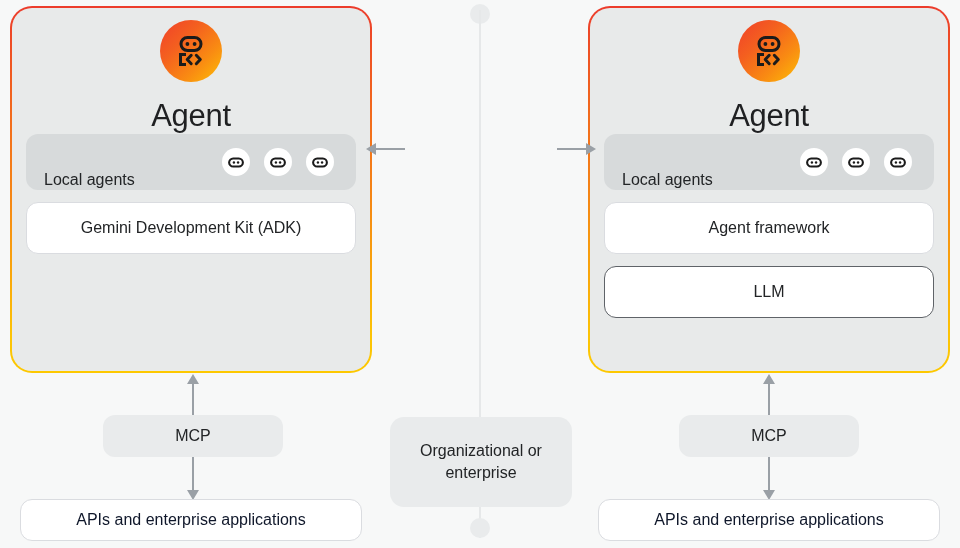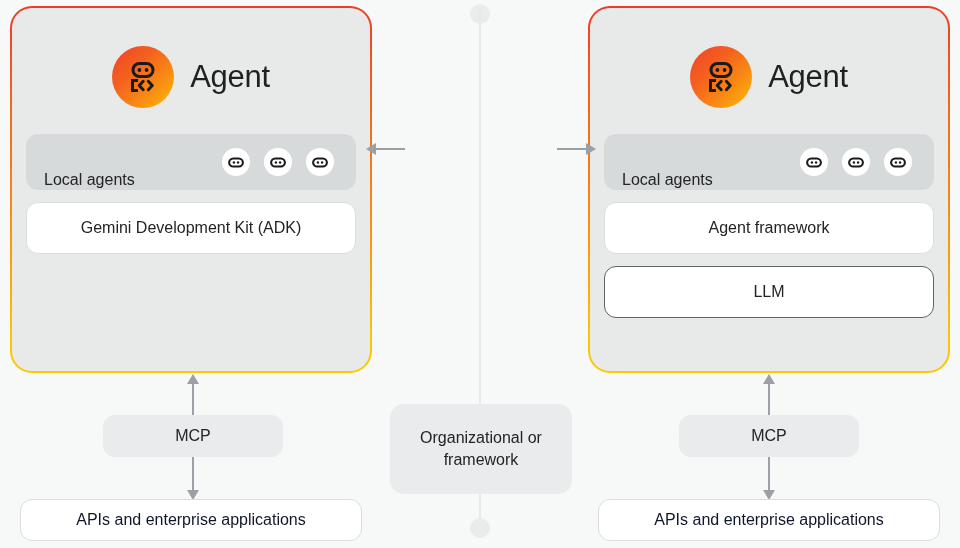--- a/index.html
+++ b/index.html
@@ -60,20 +60,21 @@
     padding: 14px;
   }
 
   
   .panel-header {
     display: flex;
     align-items: center;
     justify-content: center;
     gap: 16px;
     height: 110px;
+    flex-direction: column;
   }
   .agent-avatar {
     width: 62px; height: 62px;
     border-radius: 50%;
     background: linear-gradient(135deg, #f0402a 0%, #f4601f 35%, #f98b12 68%, #fdbe06 100%);
     display: flex; align-items: center; justify-content: center;
     flex: 0 0 auto;
   }
   .panel-title {
     font-size: 31px;
@@ -183,21 +184,21 @@
     font-size: 16px;
     color: #222426;
     line-height: 1.38;
   }
   .a2a-chip {
     left: 405px; top: 124px;
     width: 152px; height: 48px;
     border-radius: 13px;
   }
   .boundaries-chip {
-    left: 390px; top: 404px;
+    left: 390px; top: 417px;
     width: 182px; height: 90px;
     border-radius: 14px;
     padding: 0 10px;
   }
   .mcp-chip {
     width: 180px; height: 42px;
     top: 415px;
   }
   .mcp-chip.left  { left: 103px; }
   .mcp-chip.right { left: 679px; }
@@ -324,21 +325,21 @@
       <div class="stack-row strong">LLM</div>
     </div>
   </div>
 
   <div class="h-arrow to-left" style="left:375px; width:30px;"></div>
   <div class="h-arrow to-right" style="left:557px; width:30px;"></div>
 
   <div class="chip boundaries-chip">
     <div>
       <div>Organizational or</div>
-      <div>framework</div>
+      <div>enterprise</div>
     </div>
   </div>
 
   <div class="v-arrow" style="left:192px; top:383px; height:108px;"></div>
   <div class="chip mcp-chip left">MCP</div>
   <div class="api-box left">APIs and enterprise applications</div>
 
   <div class="v-arrow" style="left:768px; top:383px; height:108px;"></div>
   <div class="chip mcp-chip right">MCP</div>
   <div class="api-box right">APIs and enterprise applications</div>

